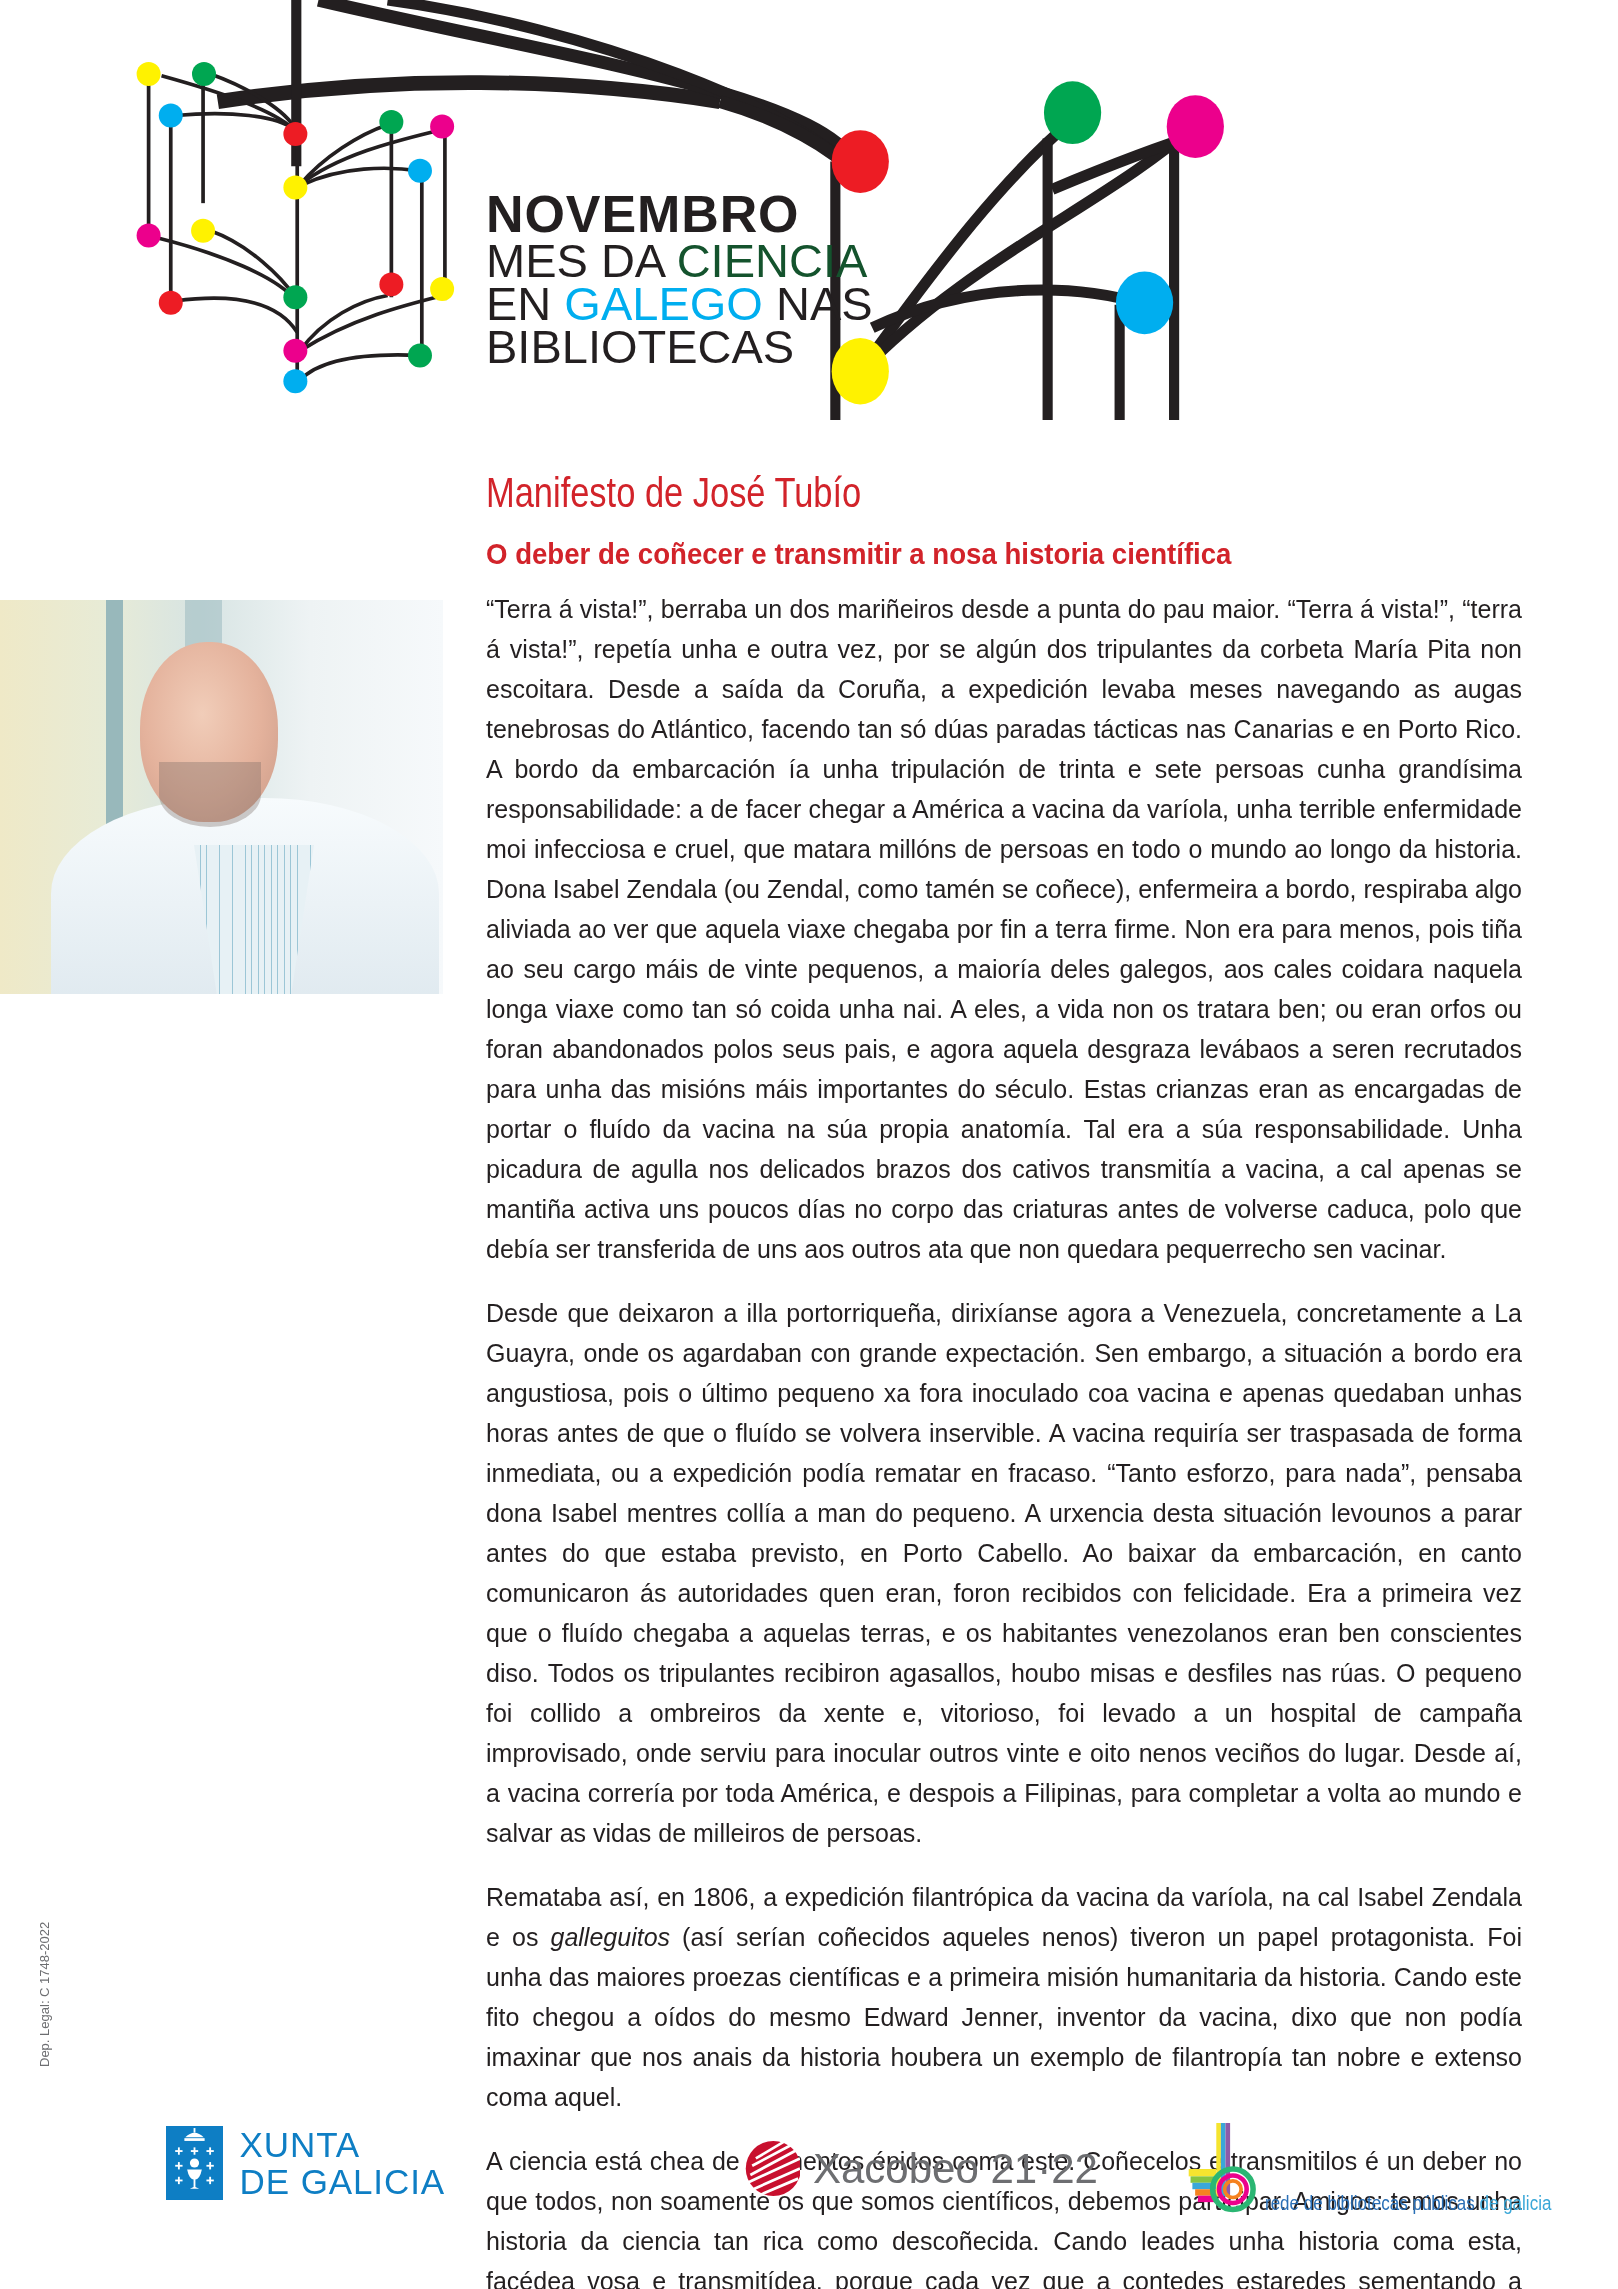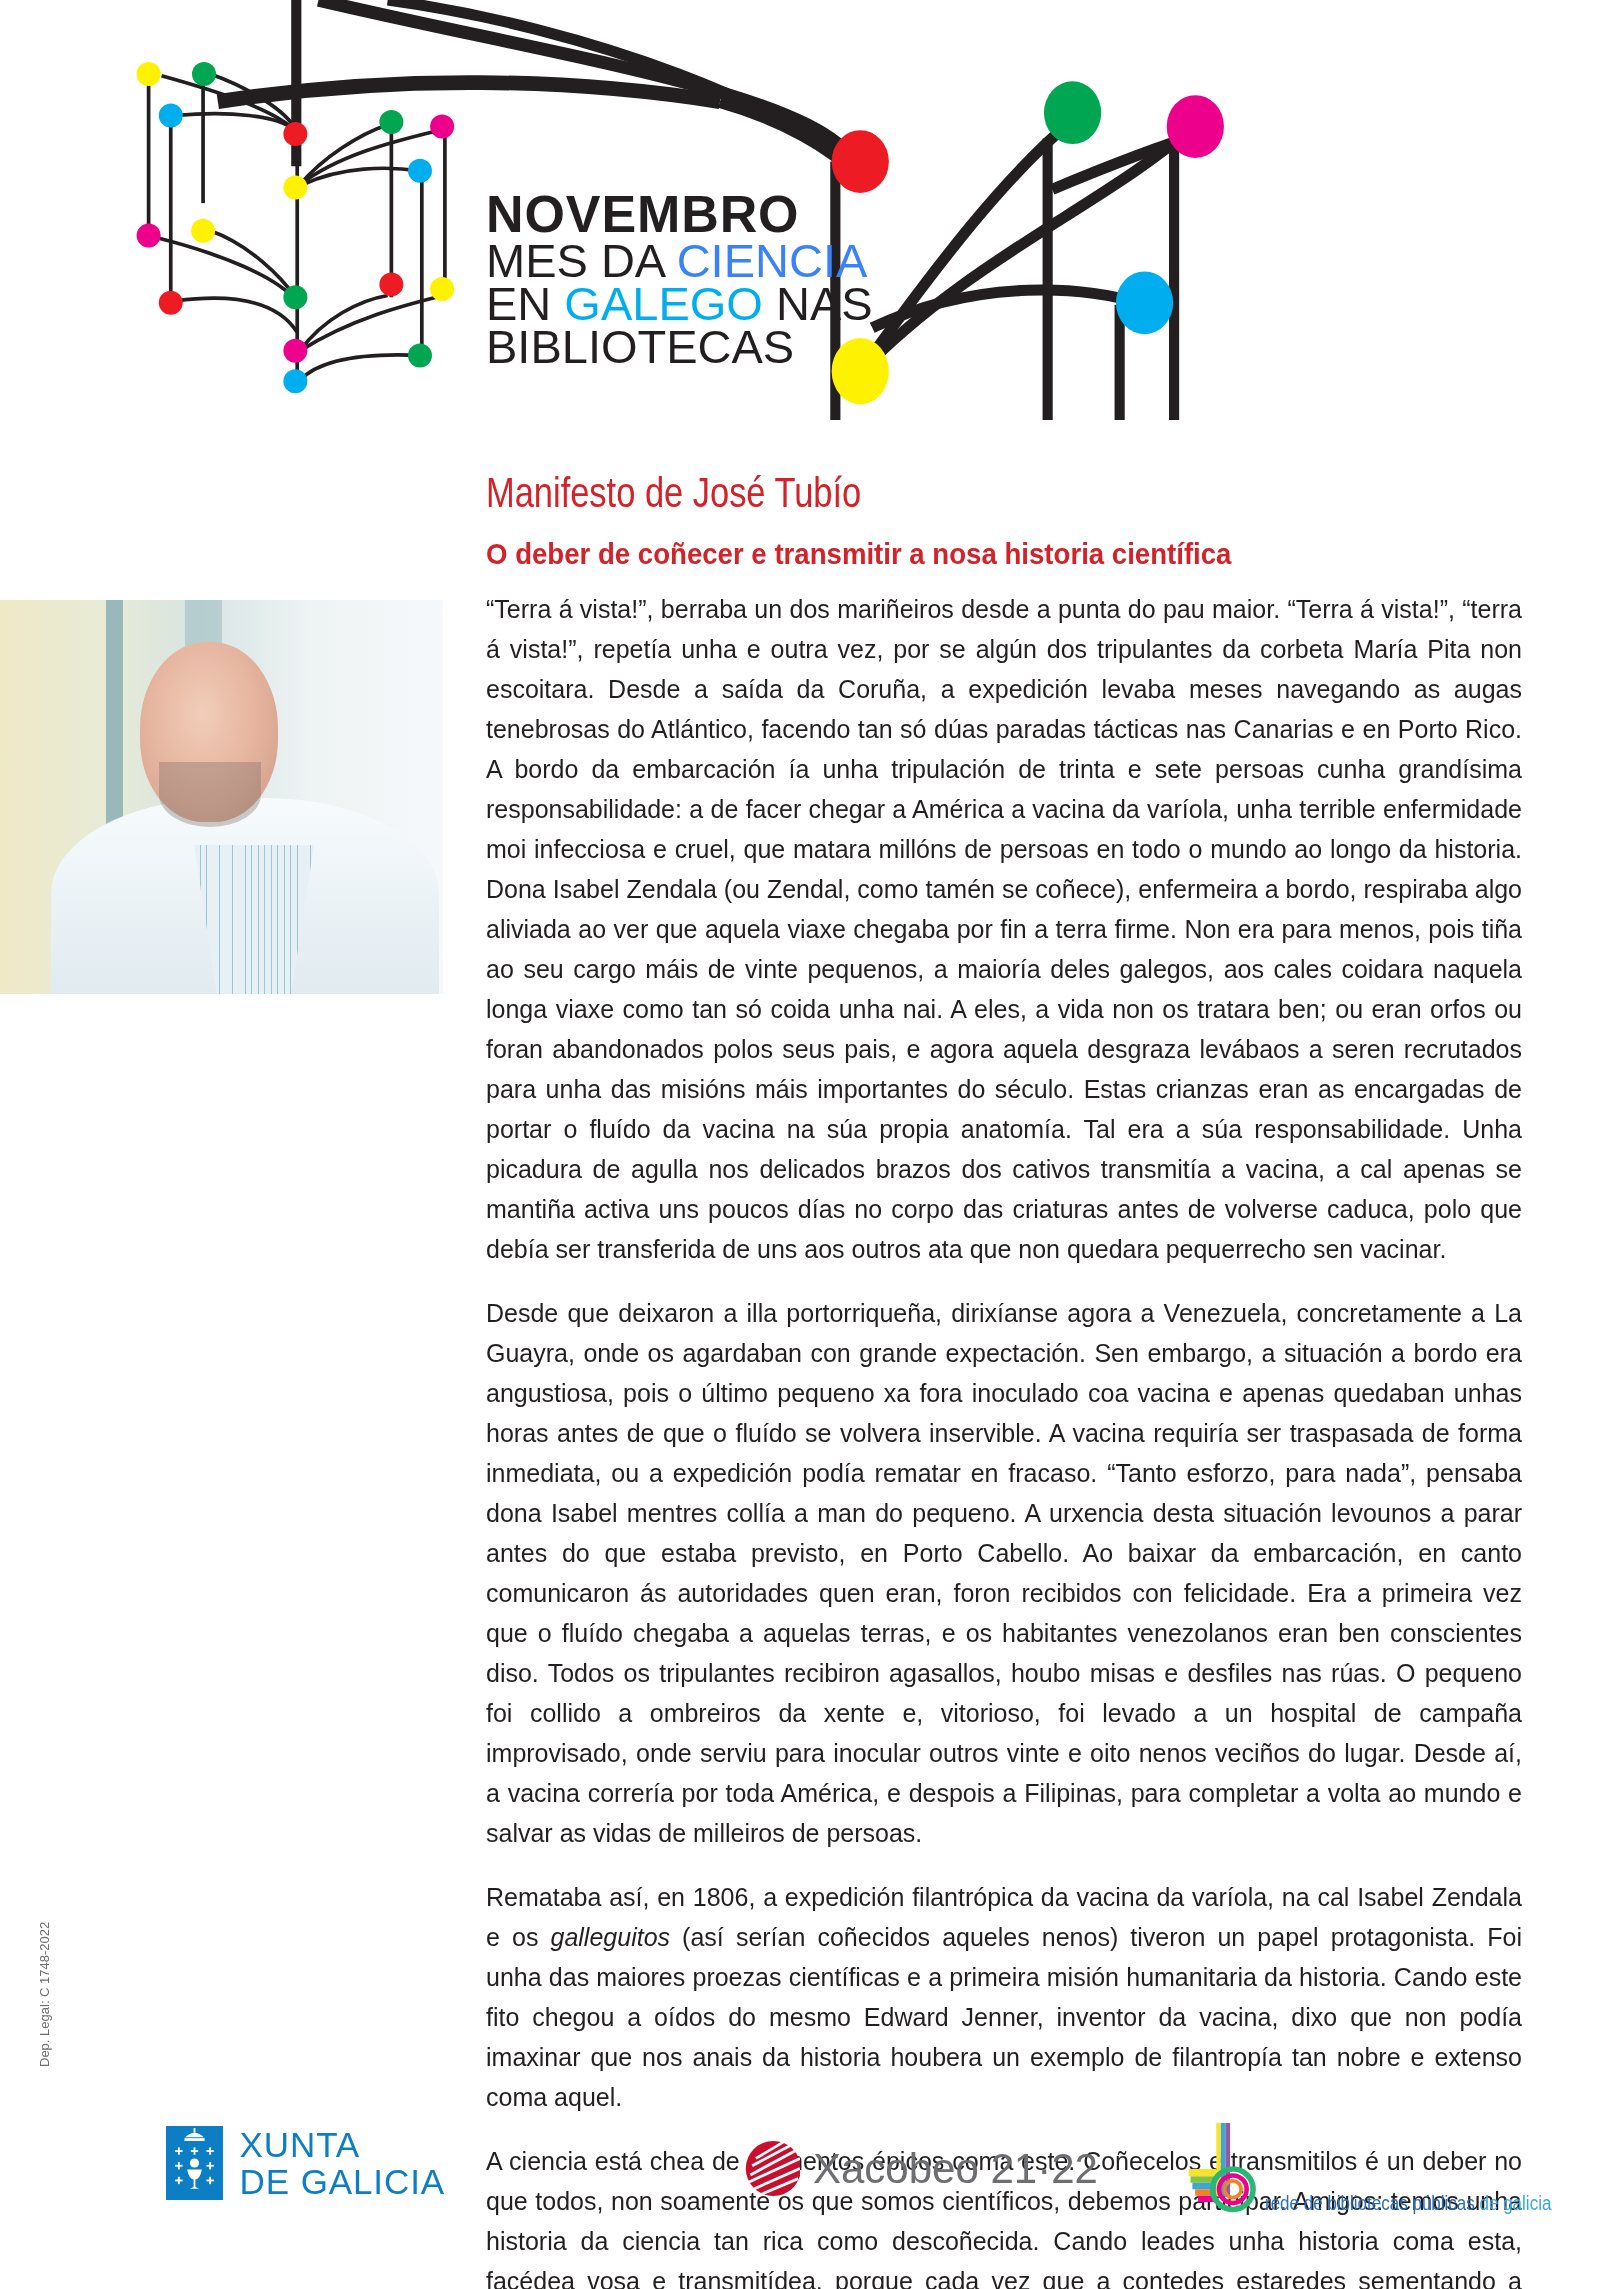--- a/index.html
+++ b/index.html
@@ -8,21 +8,21 @@
     font-family: "Liberation Sans", sans-serif; color: #231f20;
   }
   .header-graphic { position: absolute; left: 0; top: 0; width: 1619px; height: 434px; }
   .brand-title {
     position: absolute; left: 486px; top: 191px;
     font-family: Liberation Sans, sans-serif; color: #231f20;
     line-height: 0.92;
   }
   .brand-title .l1 { font-size: 52px; font-weight: 700; letter-spacing: 0.9px; display:block; }
   .brand-title .ln { font-size: 47px; font-weight: 400; display:block; letter-spacing: 0px; }
-  .green { color: #3b82f6; }
+  .green { color: #14532d; }
   .blue { color: #00aeef; }
 
   .article-title {
     position: absolute; left: 486px; top: 469px;
     font-family: "Liberation Sans Narrow", "Liberation Sans", sans-serif;
     font-size: 42px; color: #d2232a; font-weight: 400;
     transform: scaleX(0.82); transform-origin: left top; white-space: nowrap;
   }
   .article-subtitle {
     position: absolute; left: 486px; top: 537px;

